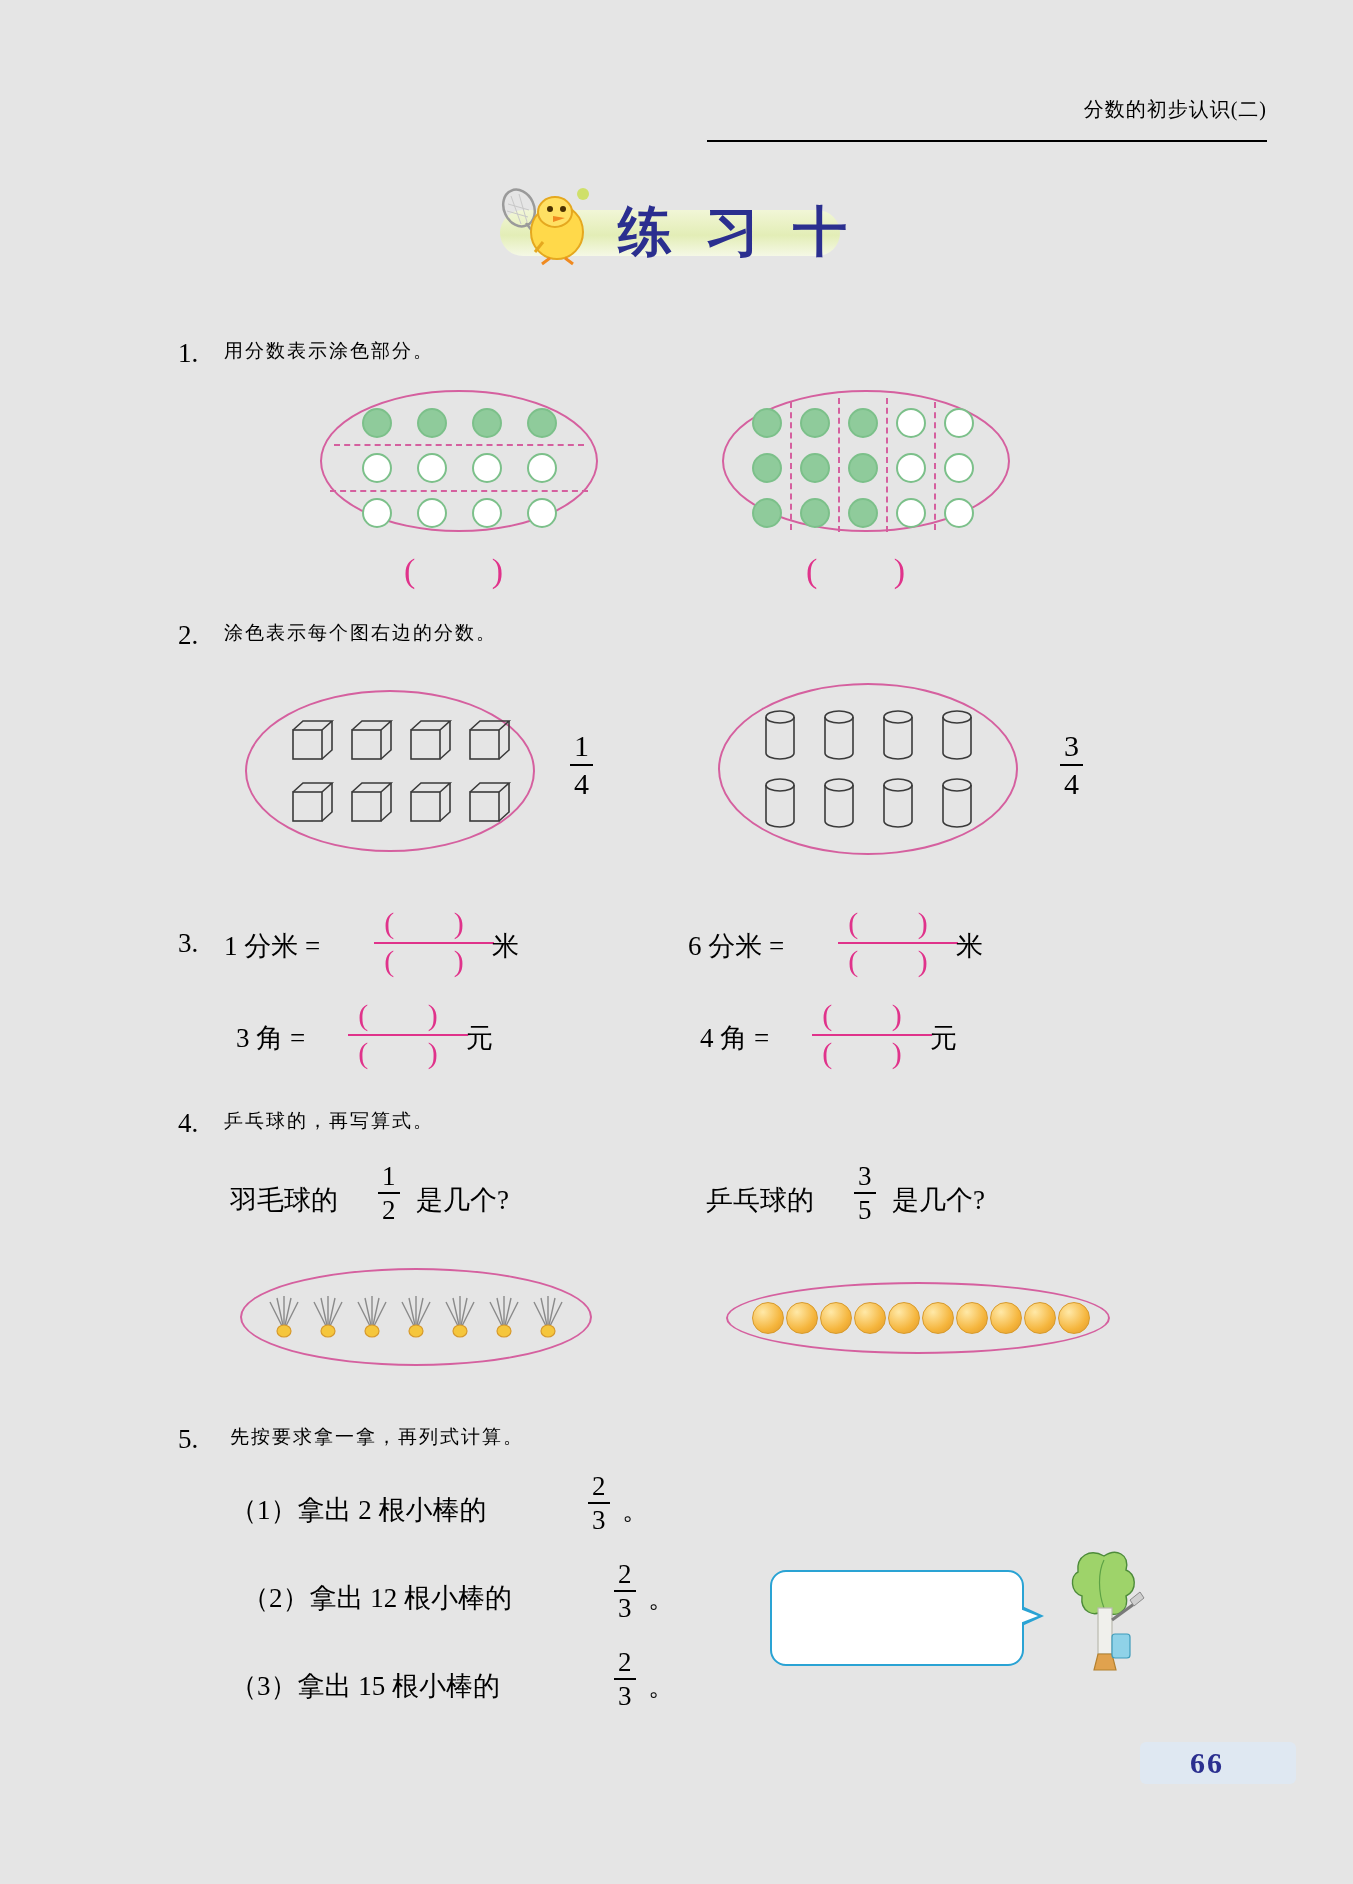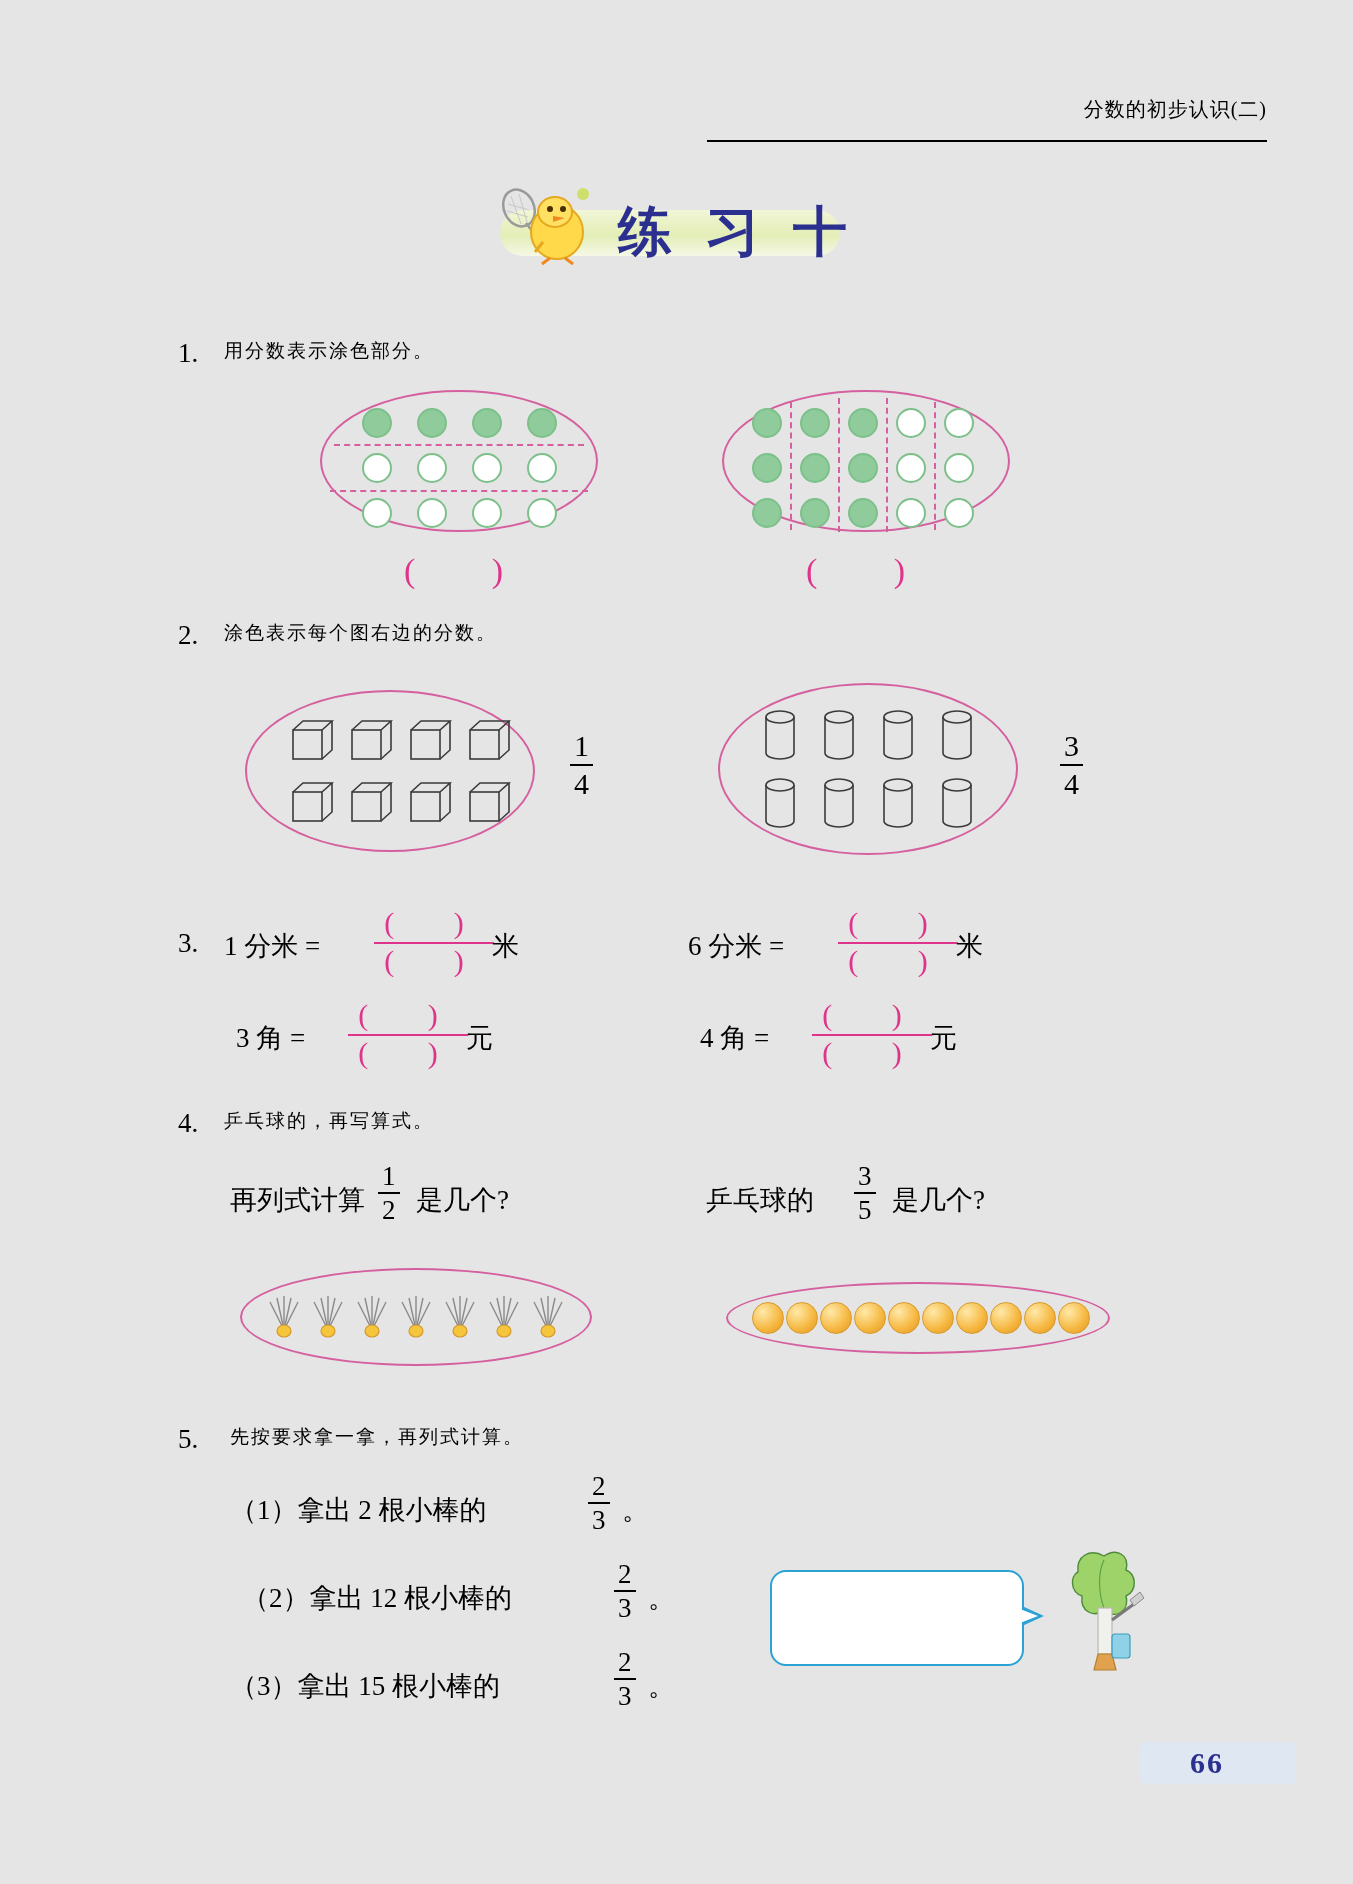--- a/index.html
+++ b/index.html
@@ -513,21 +513,21 @@
   <div class="frac-blank" style="left:812px; top:1000px; width:120px;">
     <span class="row">(      )</span>
     <span class="bar"></span>
     <span class="row">(      )</span>
   </div>
   <div class="plain" style="left:930px; top:1020px;">元</div>
 
   <div class="num" style="left:178px; top:1108px;">4.</div>
   <div class="q-text" style="left:224px; top:1108px;">乒乓球的，再写算式。</div>
 
-  <div class="plain" style="left:230px; top:1182px;">再列式计算</div>
+  <div class="plain" style="left:230px; top:1182px;">羽毛球的</div>
   <div class="frac" style="left:378px; top:1162px;">
     <span class="n">1</span>
     <span class="bar"></span>
     <span class="d">2</span>
   </div>
   <div class="plain" style="left:416px; top:1182px;">是几个?</div>
 
   <div class="plain" style="left:706px; top:1182px;">乒乓球的</div>
   <div class="frac" style="left:854px; top:1162px;">
     <span class="n">3</span>

